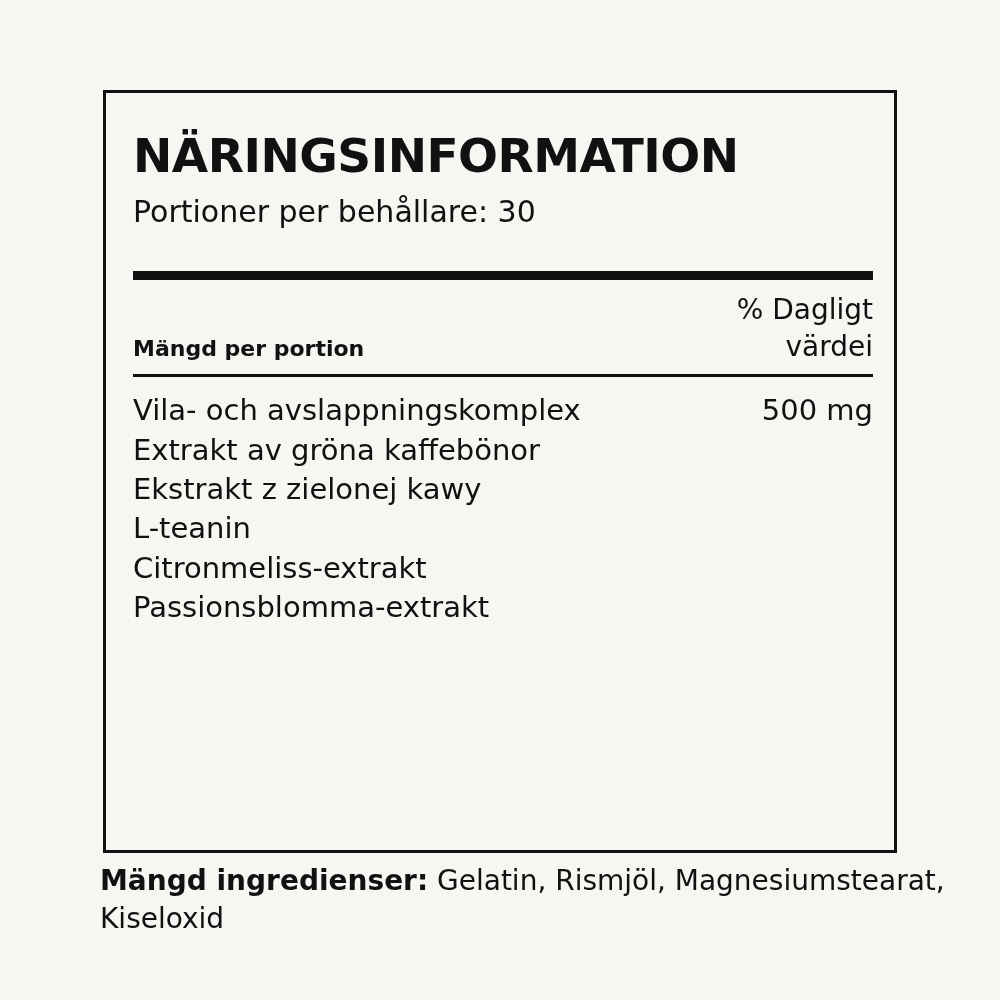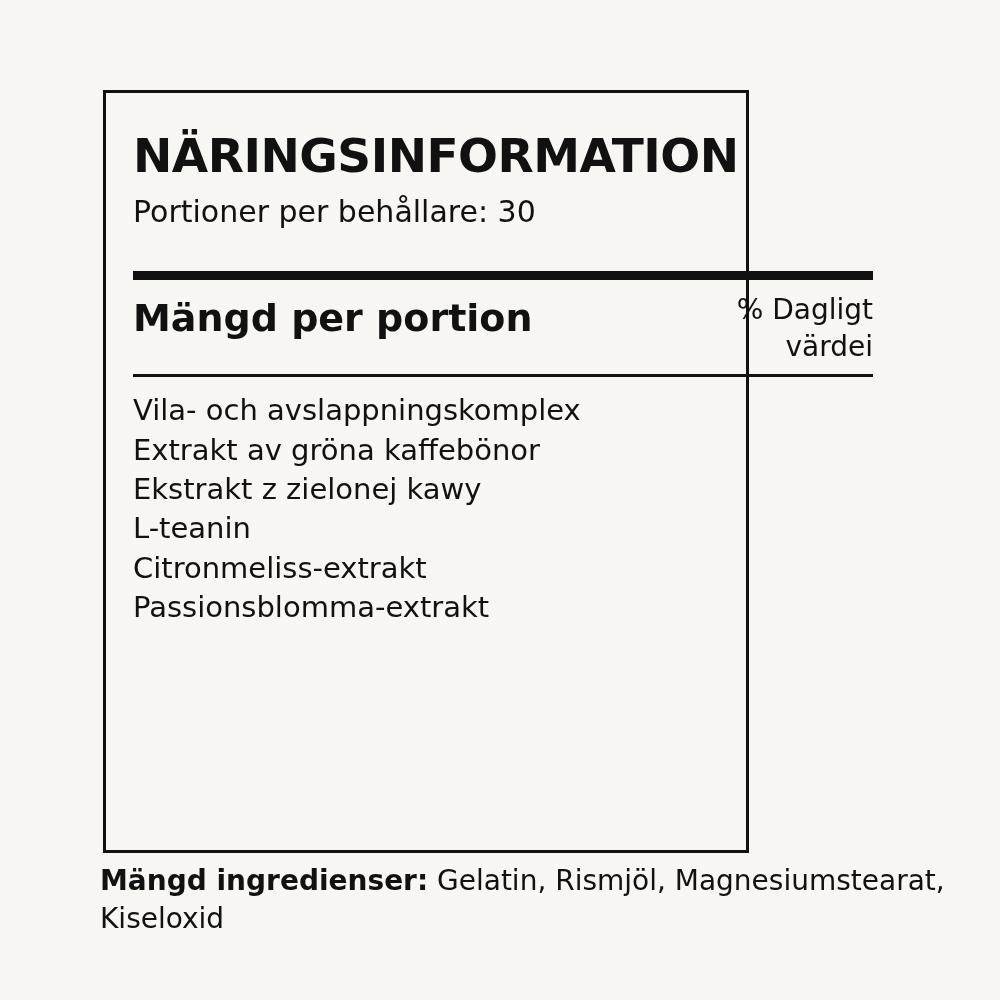--- a/index.html
+++ b/index.html
@@ -17,21 +17,21 @@
   .page {
     position: relative;
     width: 1000px;
     height: 1000px;
     box-sizing: border-box;
   }
   .panel {
     position: absolute;
     left: 103px;
     top: 90px;
-    width: 646px;
+    width: 794px;
     height: 763px;
     border: 3px solid #111111;
     box-sizing: border-box;
     background: transparent;
   }
   .panel-inner {
     padding: 38px 30px 0 27px;
   }
   .title {
     font-size: 47px;
@@ -53,23 +53,24 @@
     width: 740px;
   }
   .amount-row {
     display: flex;
     justify-content: space-between;
     align-items: flex-start;
     width: 740px;
     margin-top: 12px;
   }
   .amount-label {
-    font-size: 38px;
+    font-size: 22px;
     font-weight: bold;
     padding-top: 4px;
+    margin-top: 40px;
   }
   .dv-label {
     font-size: 28px;
     font-weight: 400;
     text-align: right;
     line-height: 1.32;
     max-width: 190px;
   }
   .rule-thin {
     height: 3px;
@@ -127,20 +128,21 @@
       <div class="amount-row">
         <div class="amount-label">Mängd per portion</div>
         <div class="dv-label">% Dagligt värdei</div>
       </div>
 
       <div class="rule-thin"></div>
 
       <ul class="ing-list">
         <li class="ing-row">
           <span class="ing-name">Vila- och avslappningskomplex</span>
+          <span class="ing-amount">500 mg</span>
         </li>
         <li class="ing-row">
           <span class="ing-name">Extrakt av gröna kaffebönor</span>
           <span class="ing-amount"></span>
         </li>
         <li class="ing-row">
           <span class="ing-name">Ekstrakt z zielonej kawy</span>
           <span class="ing-amount"></span>
         </li>
         <li class="ing-row">

